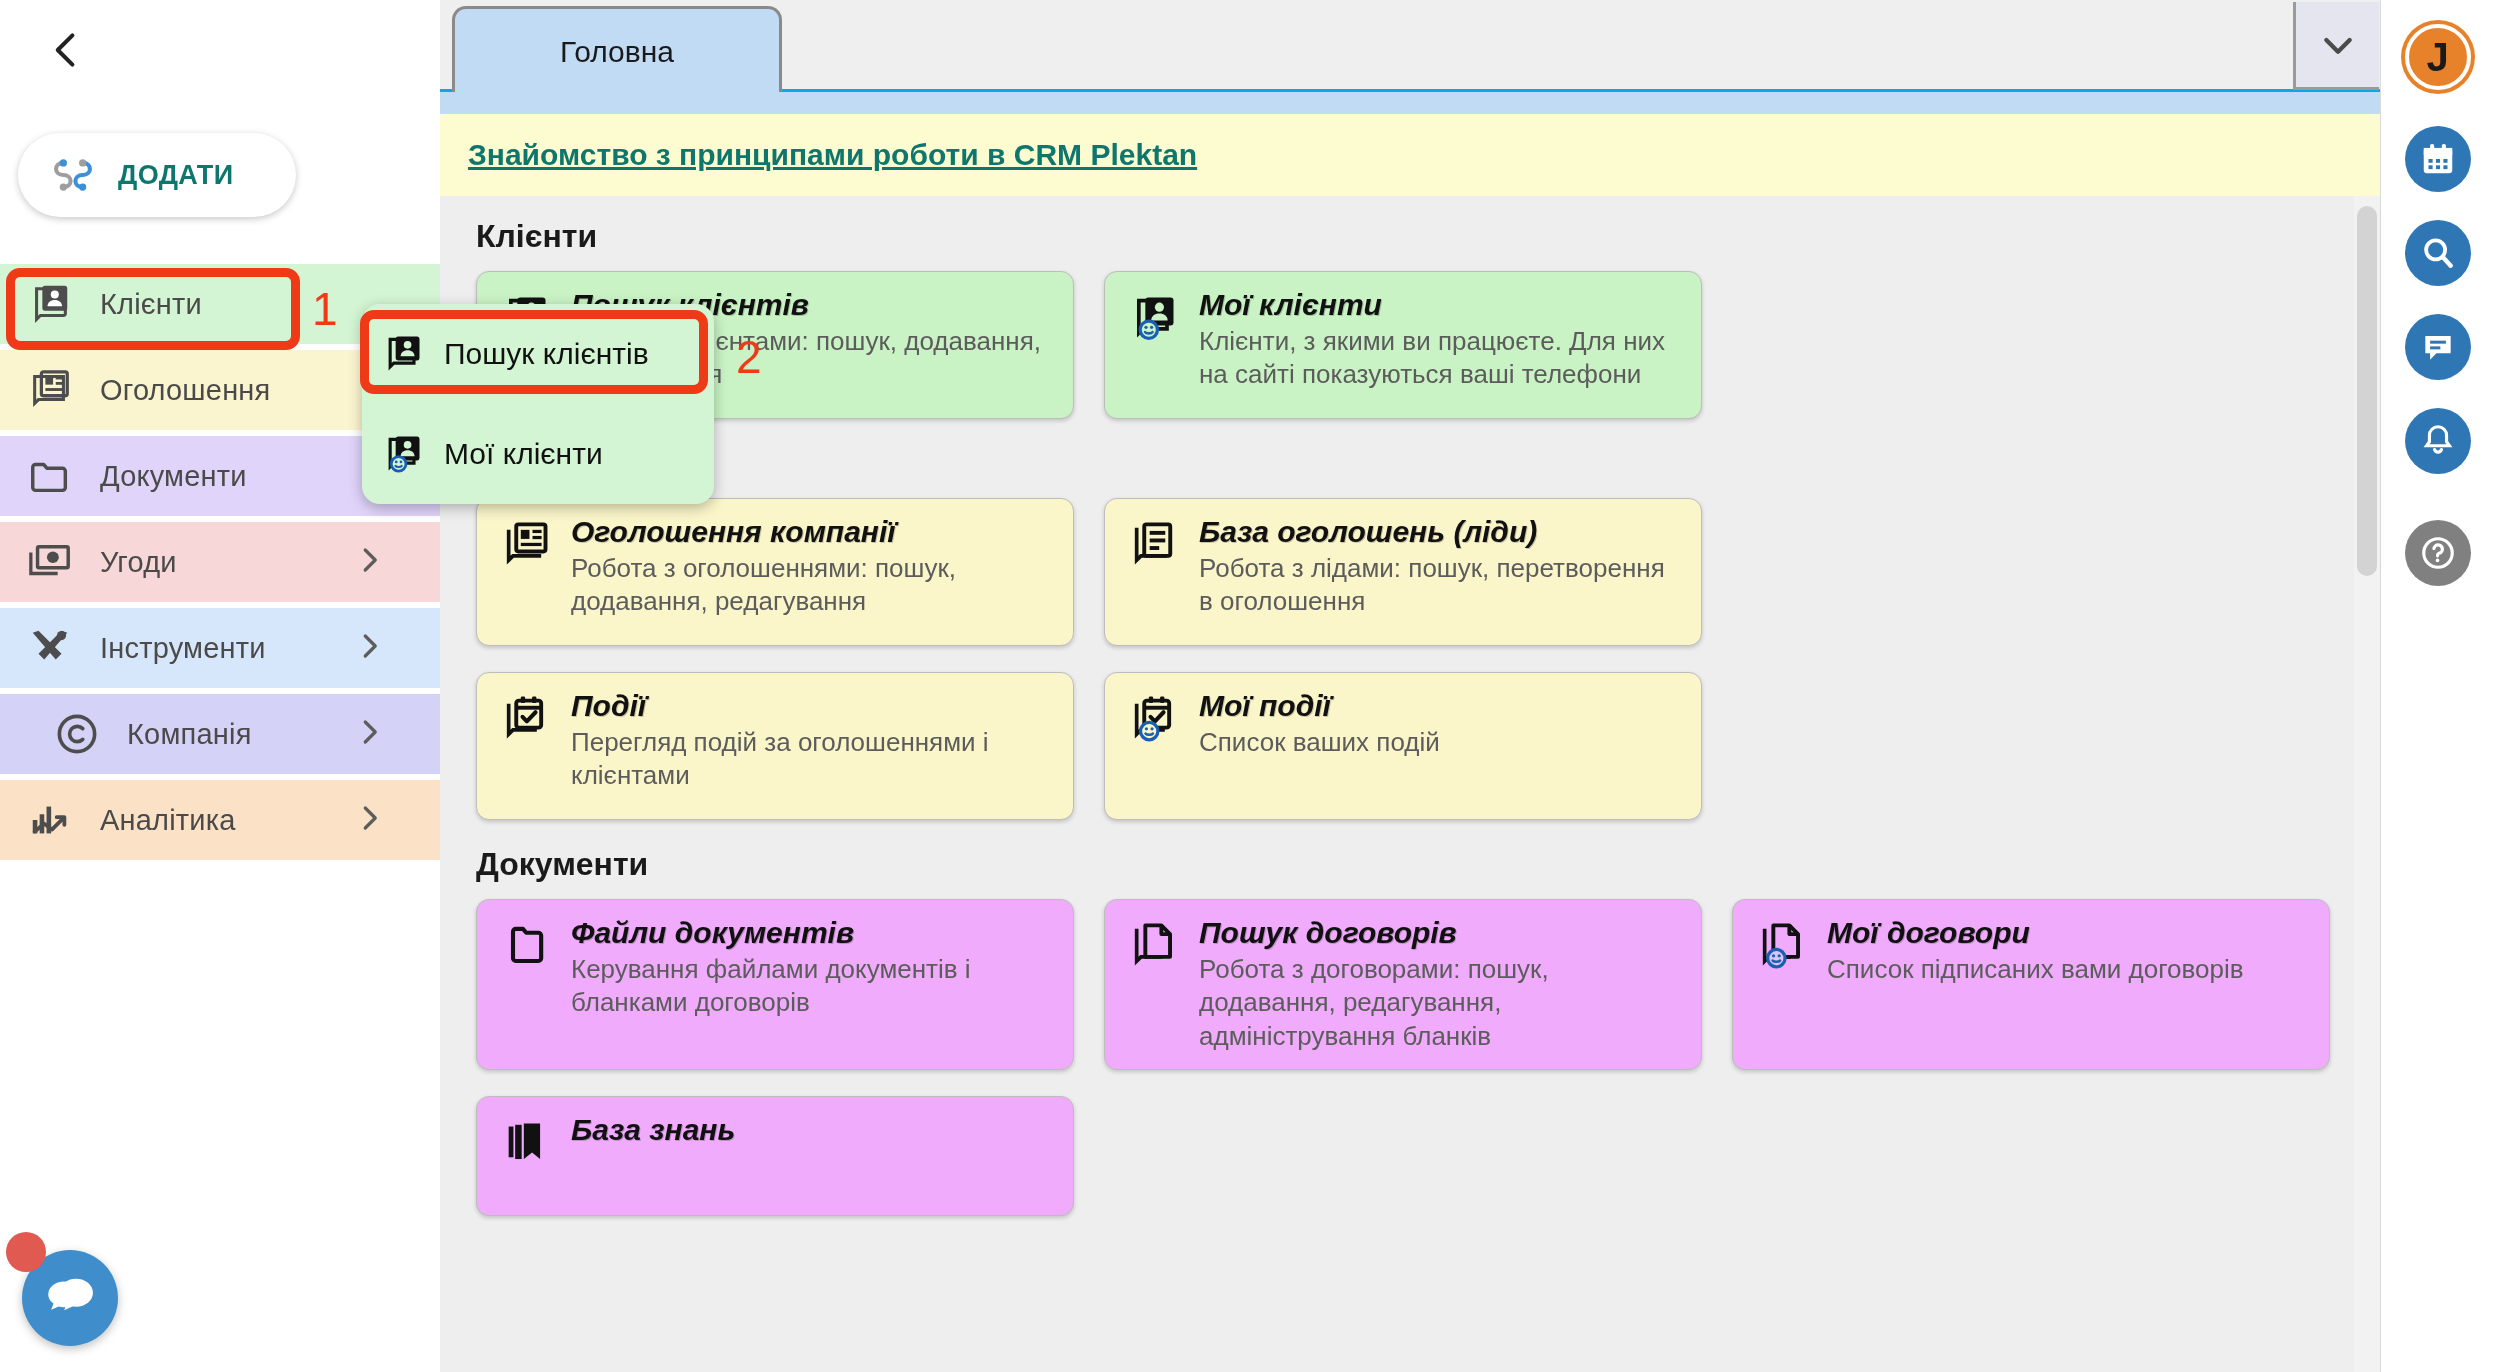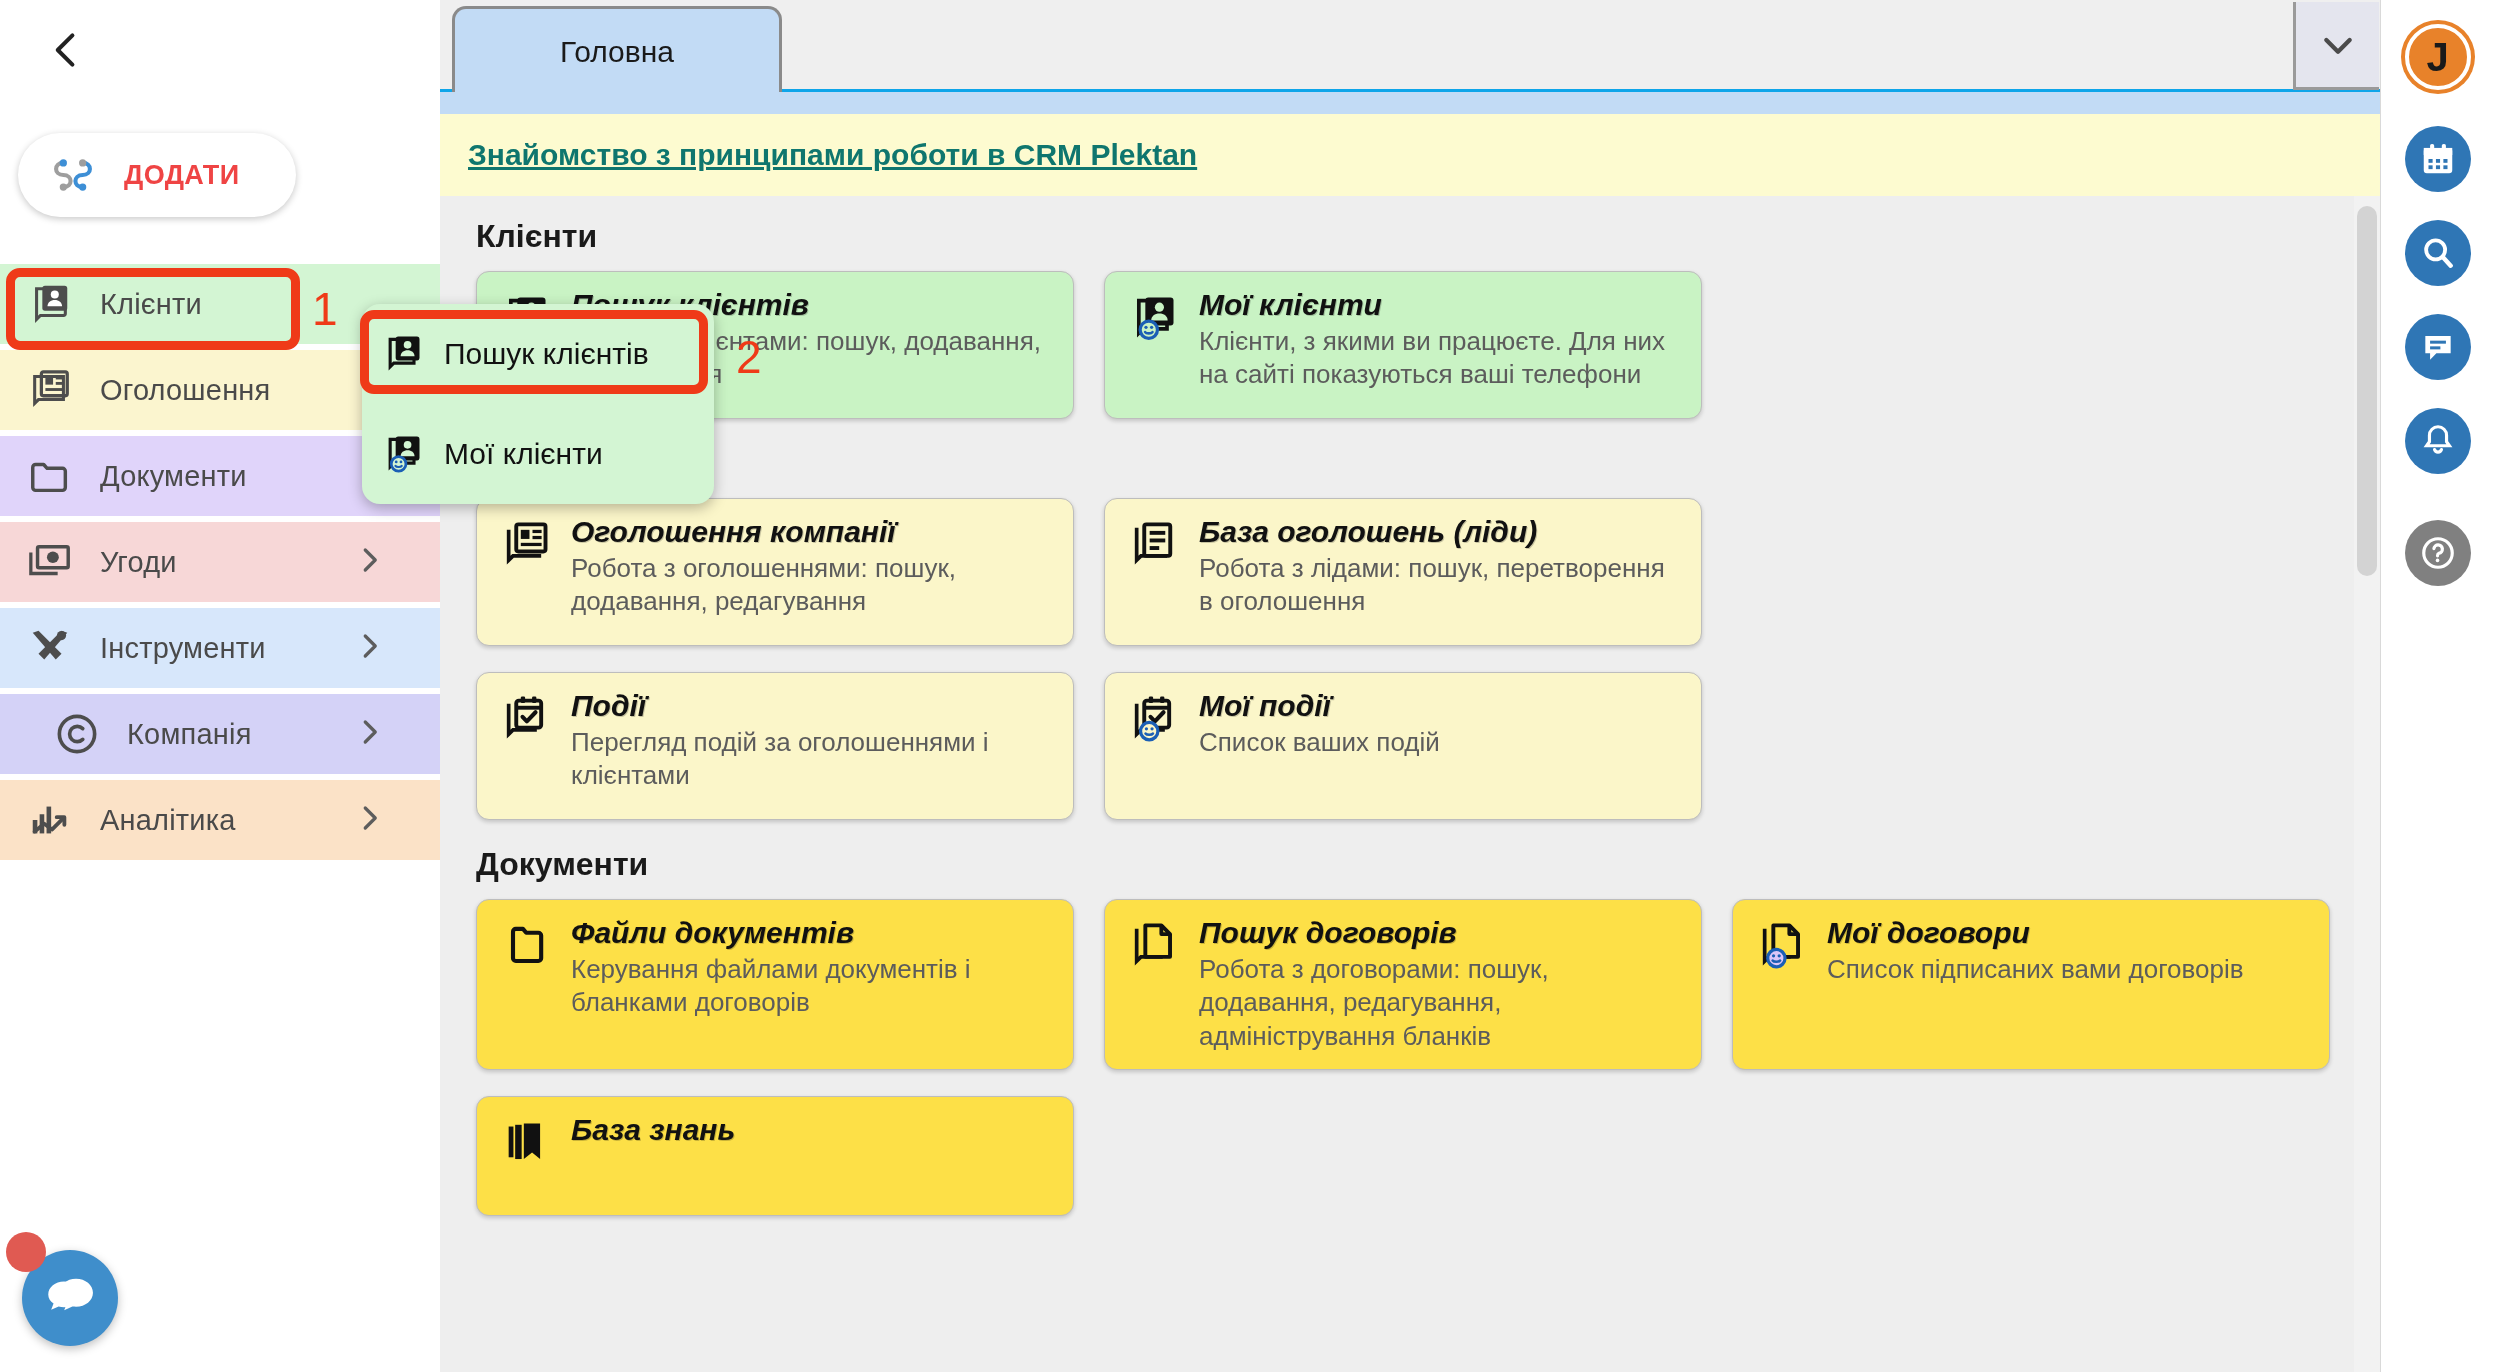--- a/index.html
+++ b/index.html
@@ -31,21 +31,21 @@
     width: 278px; height: 84px;
     background: #ffffff;
     border-radius: 46px;
     box-shadow: 0 2px 7px rgba(0,0,0,.22);
     display: flex; align-items: center;
     cursor: pointer;
   }
   .add-btn .logo { width: 74px; margin-left: 18px; display:flex; align-items:center; justify-content:center;}
   .add-btn .add-label {
     font-size: 27px; font-weight: 700; letter-spacing: .4px;
-    color: #ef4444; margin-left: 14px;
+    color: #0f766e; margin-left: 8px;
   }
 
   .nav { position: absolute; left: 0; top: 264px; width: 440px; }
   .nav-item {
     position: relative;
     height: 80px;
     display: flex; align-items: center;
     margin-bottom: 6px;
     cursor: pointer;
   }
@@ -187,21 +187,21 @@
     width: 598px; min-height: 148px;
     border-radius: 13px;
     border: 1px solid #bdbdbd;
     box-shadow: 0 2px 4px rgba(0,0,0,.18);
     padding: 16px 18px 16px 18px;
     display: flex; gap: 14px;
     cursor: pointer;
   }
   .card.green  { background: #c9f3c4; }
   .card.yellow { background: #fbf6c9; }
-  .card.purple { background: #fde047; }
+  .card.purple { background: #f0abfc; }
   .card .c-ico { flex: 0 0 62px; display: flex; align-items: flex-start; justify-content: center; padding-top: 4px; }
   .card .c-txt { flex: 1; }
   .card .c-title {
     font-size: 30px; font-weight: 700; font-style: italic;
     color: #111; line-height: 1.1;
     text-shadow: 1px 1px 0 rgba(0,0,0,.20);
   }
   .card .c-desc {
     font-size: 26px; color: #5c5c5c; line-height: 1.28;
     margin-top: 4px;

